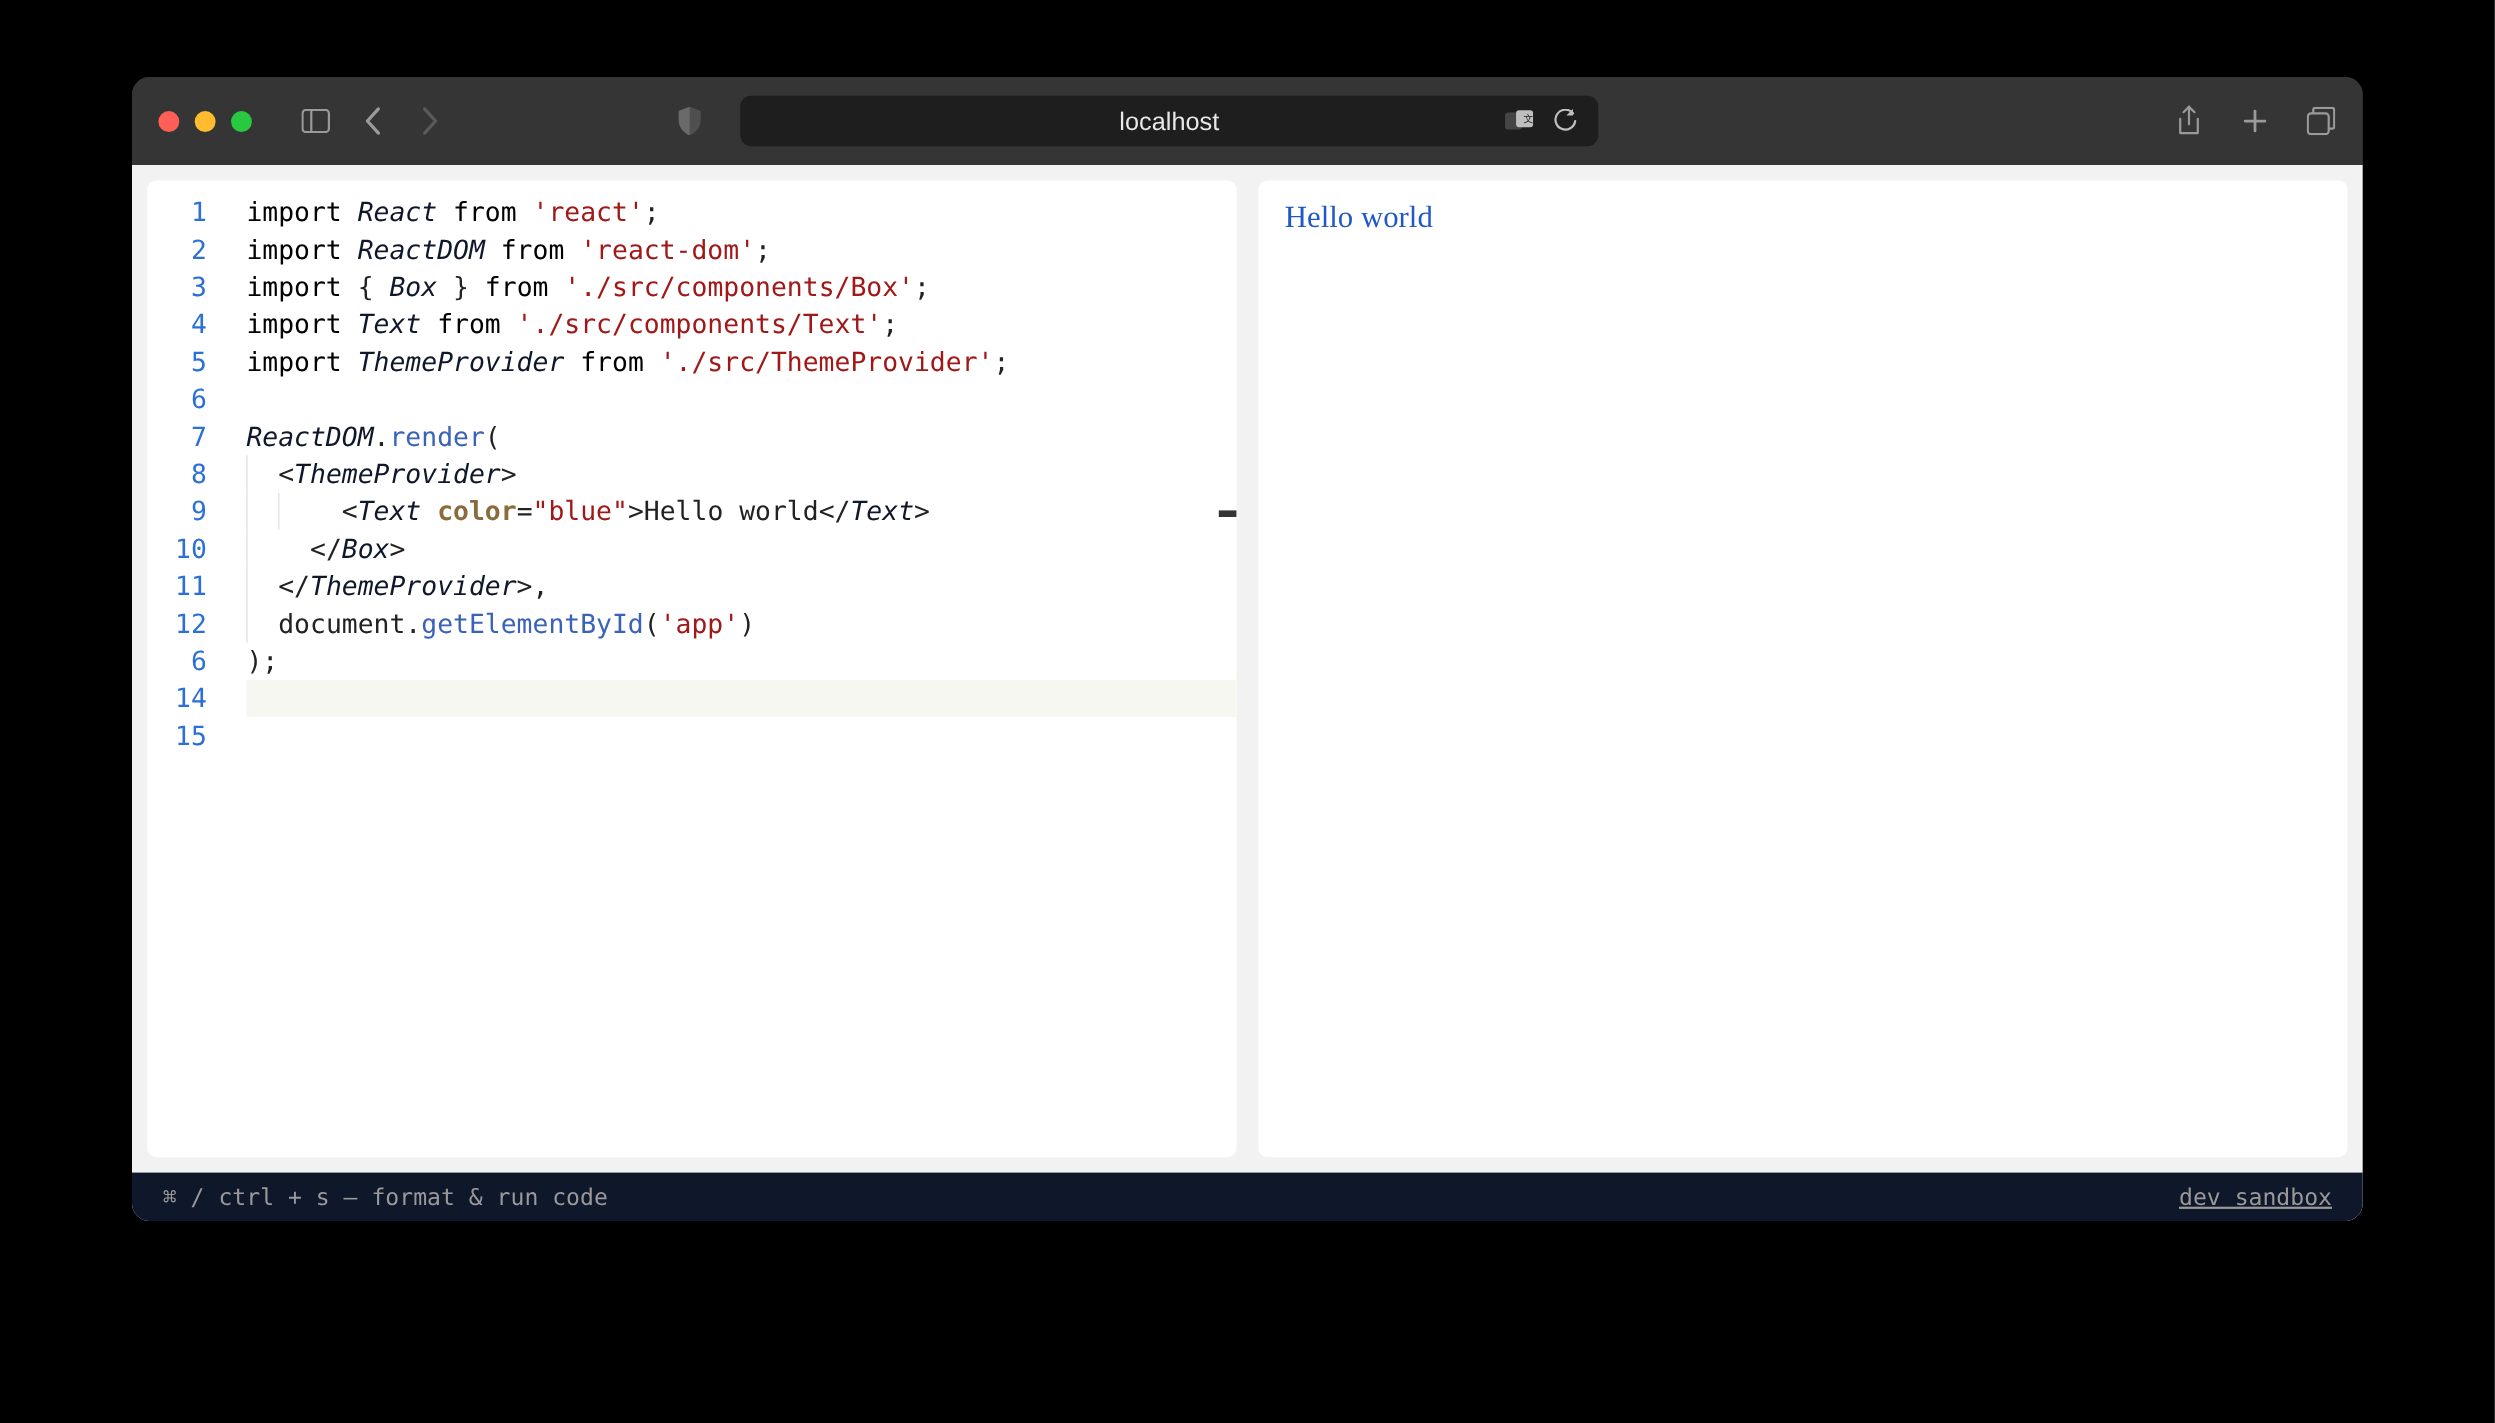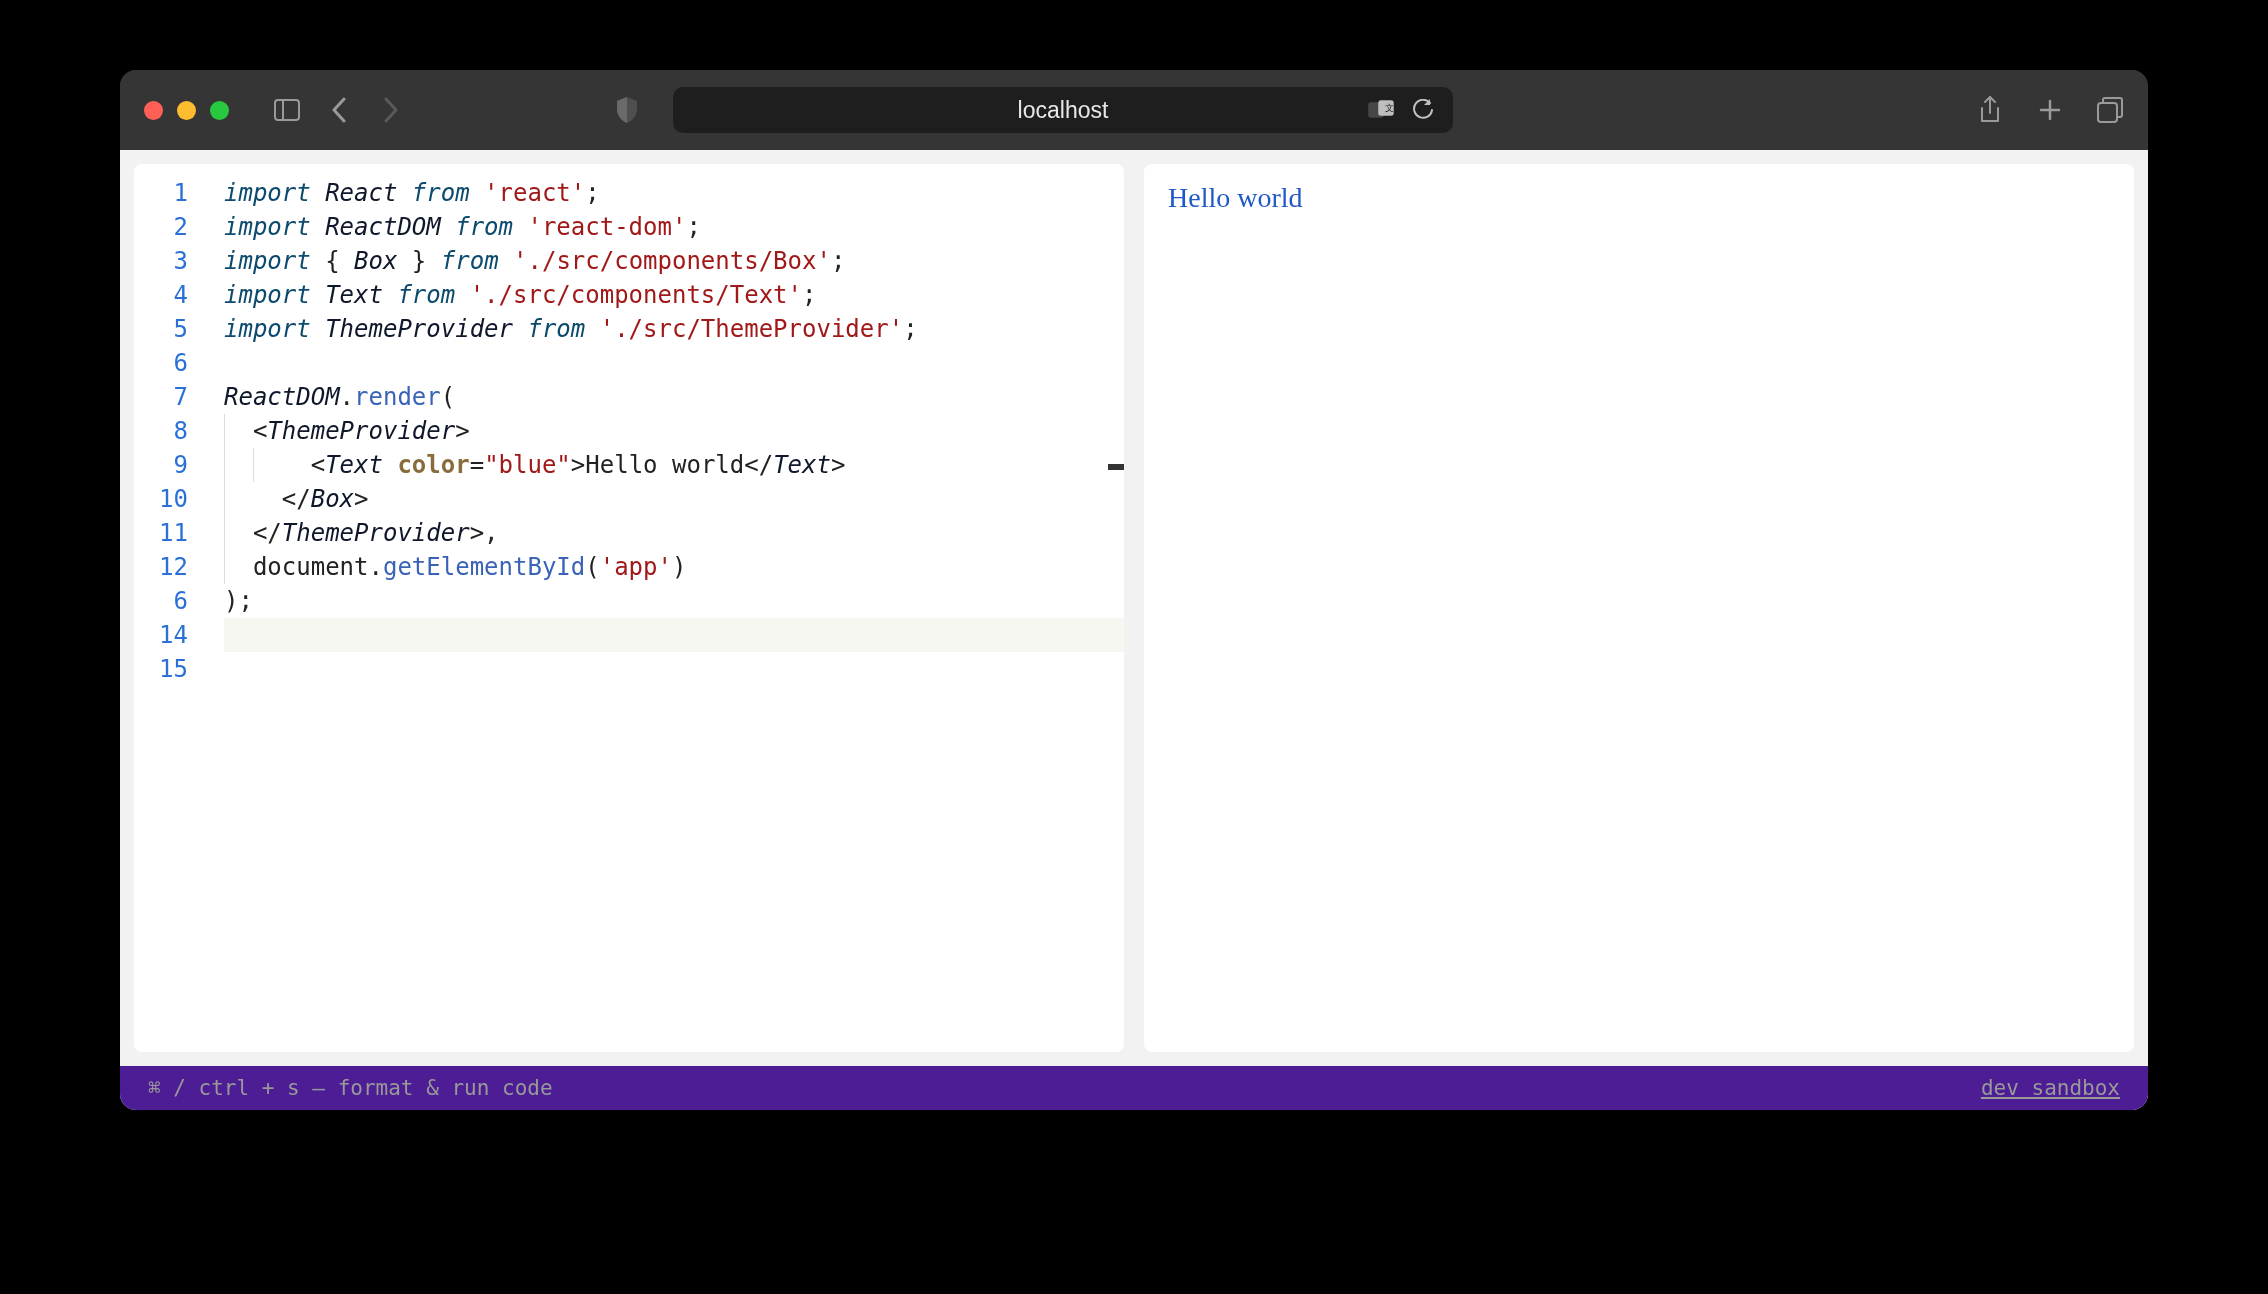--- a/index.html
+++ b/index.html
@@ -111,21 +111,21 @@
       background: #f7f7f2;
       z-index: -1;
     }
     .guide {
       border-left: 1px solid #dcdcdc;
       display: inline-block;
       height: 34px;
       vertical-align: top;
       margin-right: -1px;
     }
-    .kw { color: #0c4a6e; font-style: italic; }
+    .kw { color: #000000; }
     .id { color: #0f172a; font-style: italic; }
     .fn { color: #3a63b8; }
     .str { color: #a11818; }
     .attr { color: #8a6c3c; font-weight: bold; }
     .punct { color: #222; }
     .txt { color: #222; }
     .cursor-mark {
       position: absolute;
       right: -4px;
       top: 300px;
@@ -134,21 +134,21 @@
       background: #333;
     }
     .preview-content {
       padding: 18px 24px;
       font-family: Georgia, "Times New Roman", serif;
       font-size: 28px;
       color: #2058c8;
     }
     .status-bar {
       height: 44px;
-      background: #4c1d95;
+      background: #0f172a;
       display: flex;
       align-items: center;
       padding: 0 28px;
       font-family: "SF Mono", Menlo, Consolas, monospace;
       font-size: 21px;
       color: #999;
       gap: 42px;
     }
     .status-left { display: flex; gap: 0; }
     .status-right { margin-left: auto; text-decoration: underline; }

